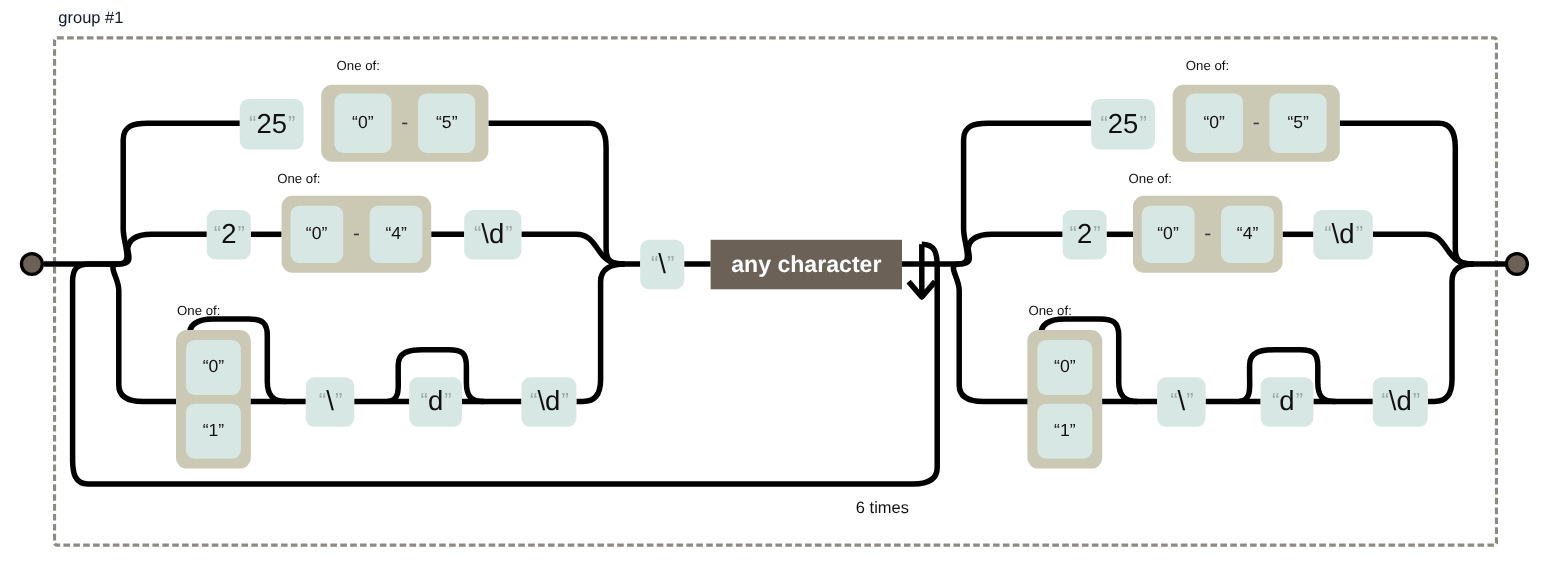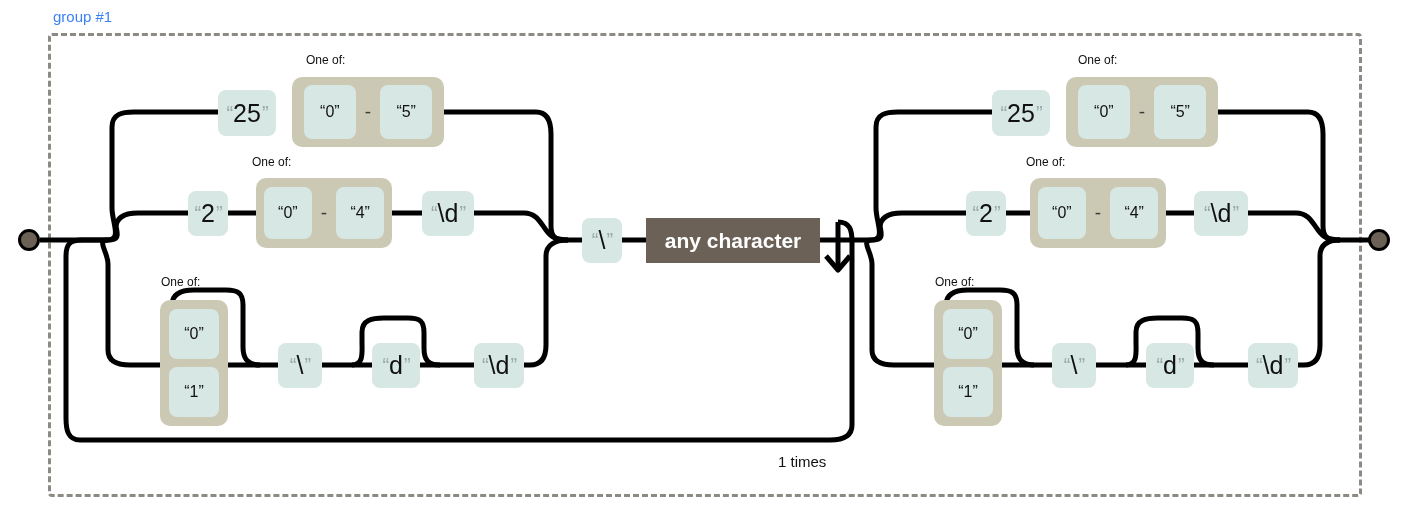--- a/index.html
+++ b/index.html
@@ -1,21 +1,21 @@
 <!DOCTYPE html>
 <html><head>
 <meta charset="utf-8">
 <style>
   html,body{margin:0;padding:0;background:#ffffff;}
   body{font-family:"Liberation Sans",sans-serif;}
   #stage{position:relative;width:1408px;height:522px;background:#fff;overflow:hidden;}
 
   
   .group-box{position:absolute;border:3px dashed #8d8a83;border-radius:4px;box-sizing:border-box;}
-  .group-label{position:absolute;font-size:15px;color:#3b82f6;white-space:nowrap;}
+  .group-label{position:absolute;font-size:15px;color:#0f172a;white-space:nowrap;}
 
   
   #wires{position:absolute;left:0;top:0;width:1408px;height:522px;}
   #wires path,#wires line{fill:none;stroke:#000;stroke-width:5;stroke-linecap:butt;stroke-linejoin:round;}
 
   
   .node{position:absolute;background:#d7e7e4;border-radius:8px;display:flex;align-items:center;
         justify-content:center;color:#111;font-size:22px;box-sizing:border-box;white-space:nowrap;}
   .node .q{color:#9aaaa8;font-size:20px;vertical-align:top;letter-spacing:-1px;}
   .node .v{font-size:25px;line-height:1;padding:0 1px;}
@@ -178,21 +178,21 @@
       <span class="v">\d</span>
       <span class="q">”</span>
   </div>
 
   <div class="node" style="left:582px;top:218px;width:40px;height:45px;">
     <span class="q">“</span>
       <span class="v">\</span>
       <span class="q">”</span>
   </div>
   <div class="anychar" style="left:646px;top:218px;width:174px;height:45px;">any character</div>
-  <div class="loop-label" style="left:778px;top:453px;">1 times</div>
+  <div class="loop-label" style="left:778px;top:453px;">6 times</div>
 
   <div class="node" style="left:992px;top:90px;width:58px;height:46px;">
     <span class="q">“</span>
       <span class="v">25</span>
       <span class="q">”</span>
   </div>
   <div class="caption" style="left:1078px;top:53px;">One of:</div>
   <div class="oneof horiz" style="left:1066px;top:77px;width:152px;height:70px;">
     <div class="inner" style="width:52px;height:54px;">
       <span class="q">“</span>

